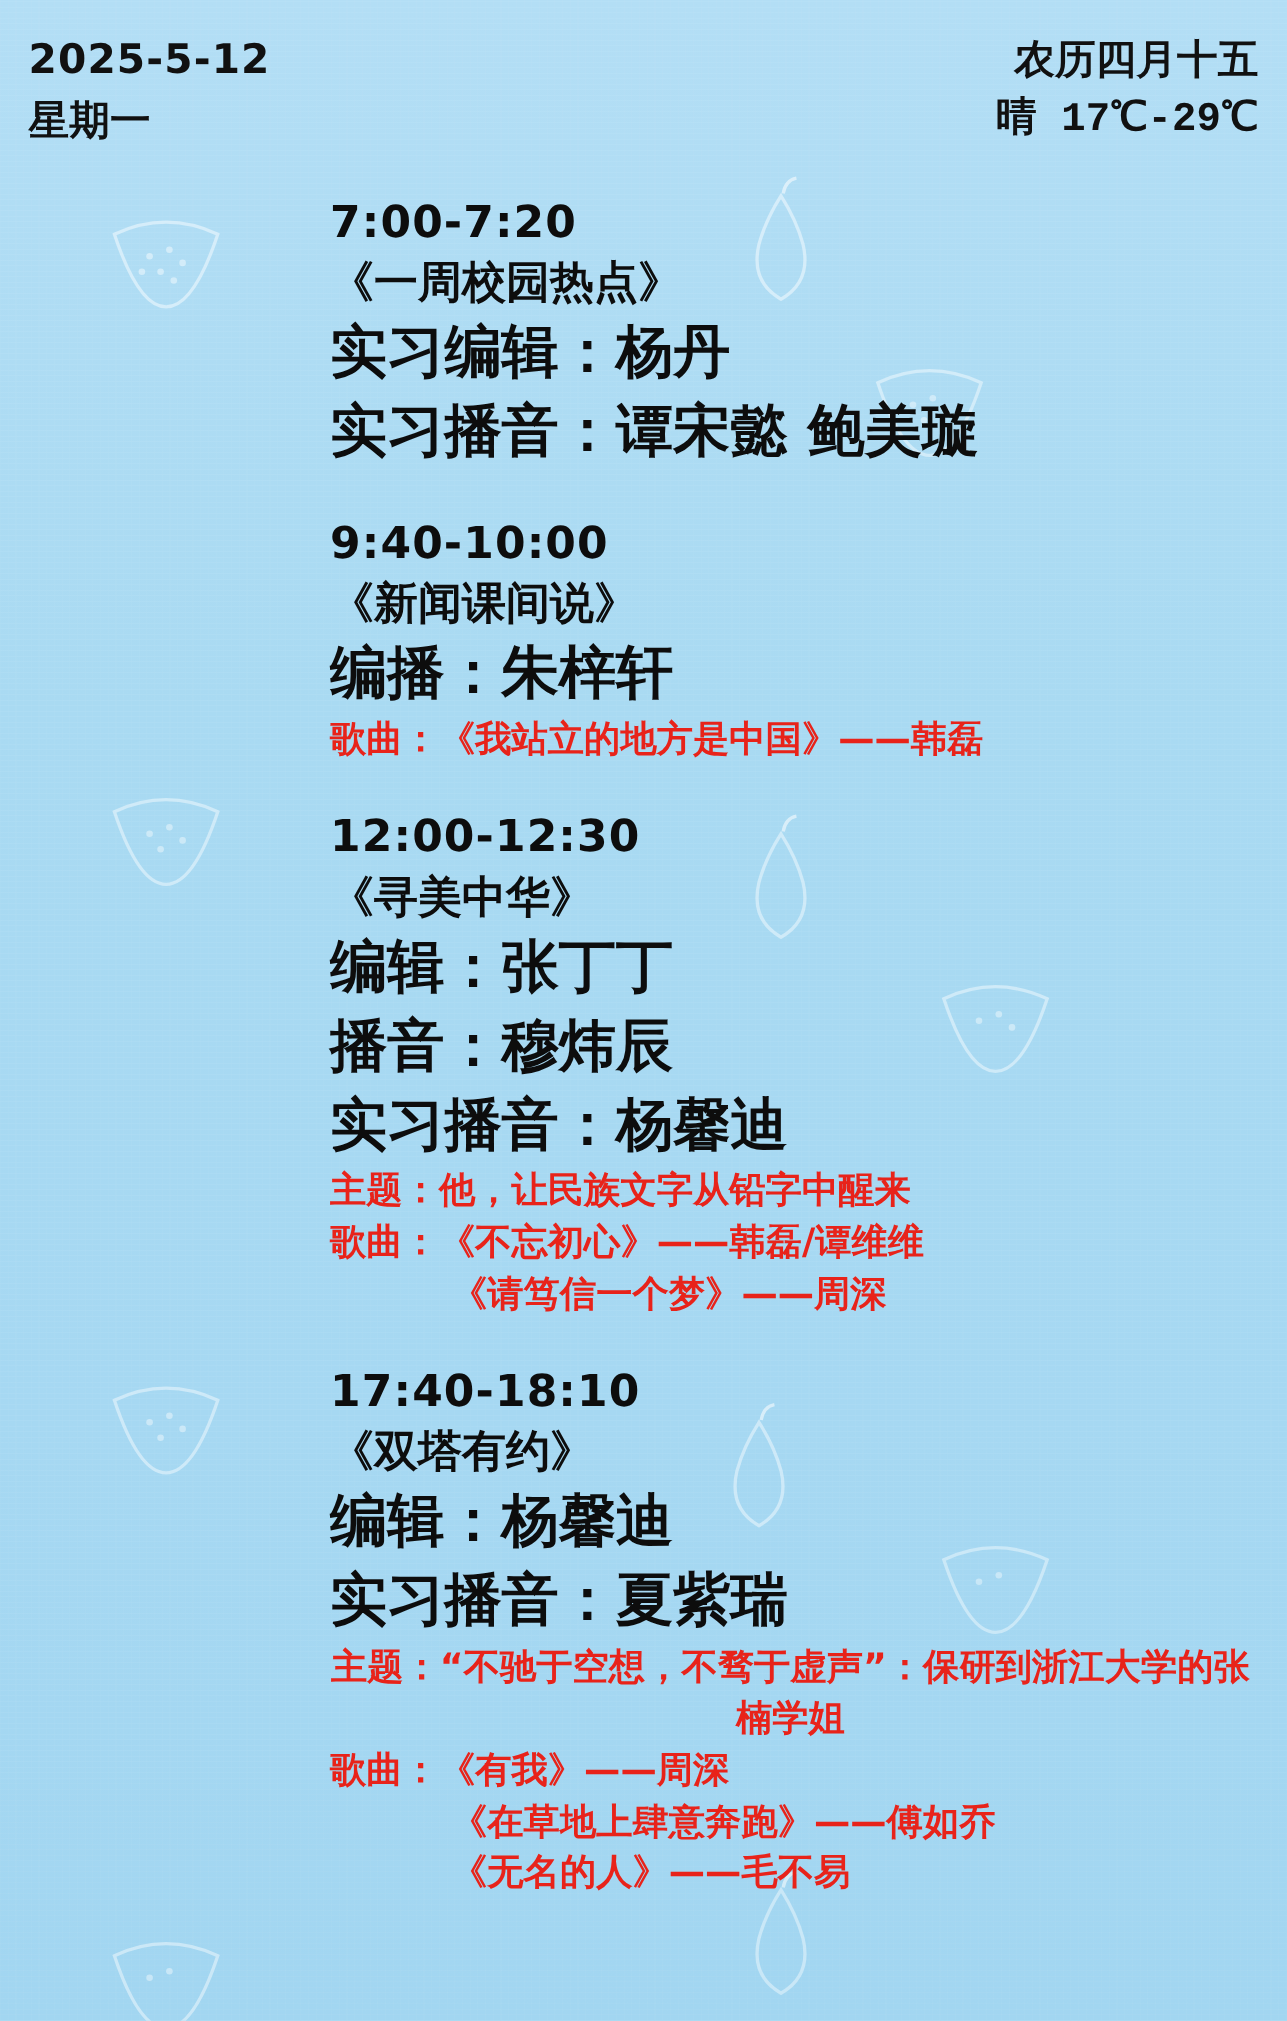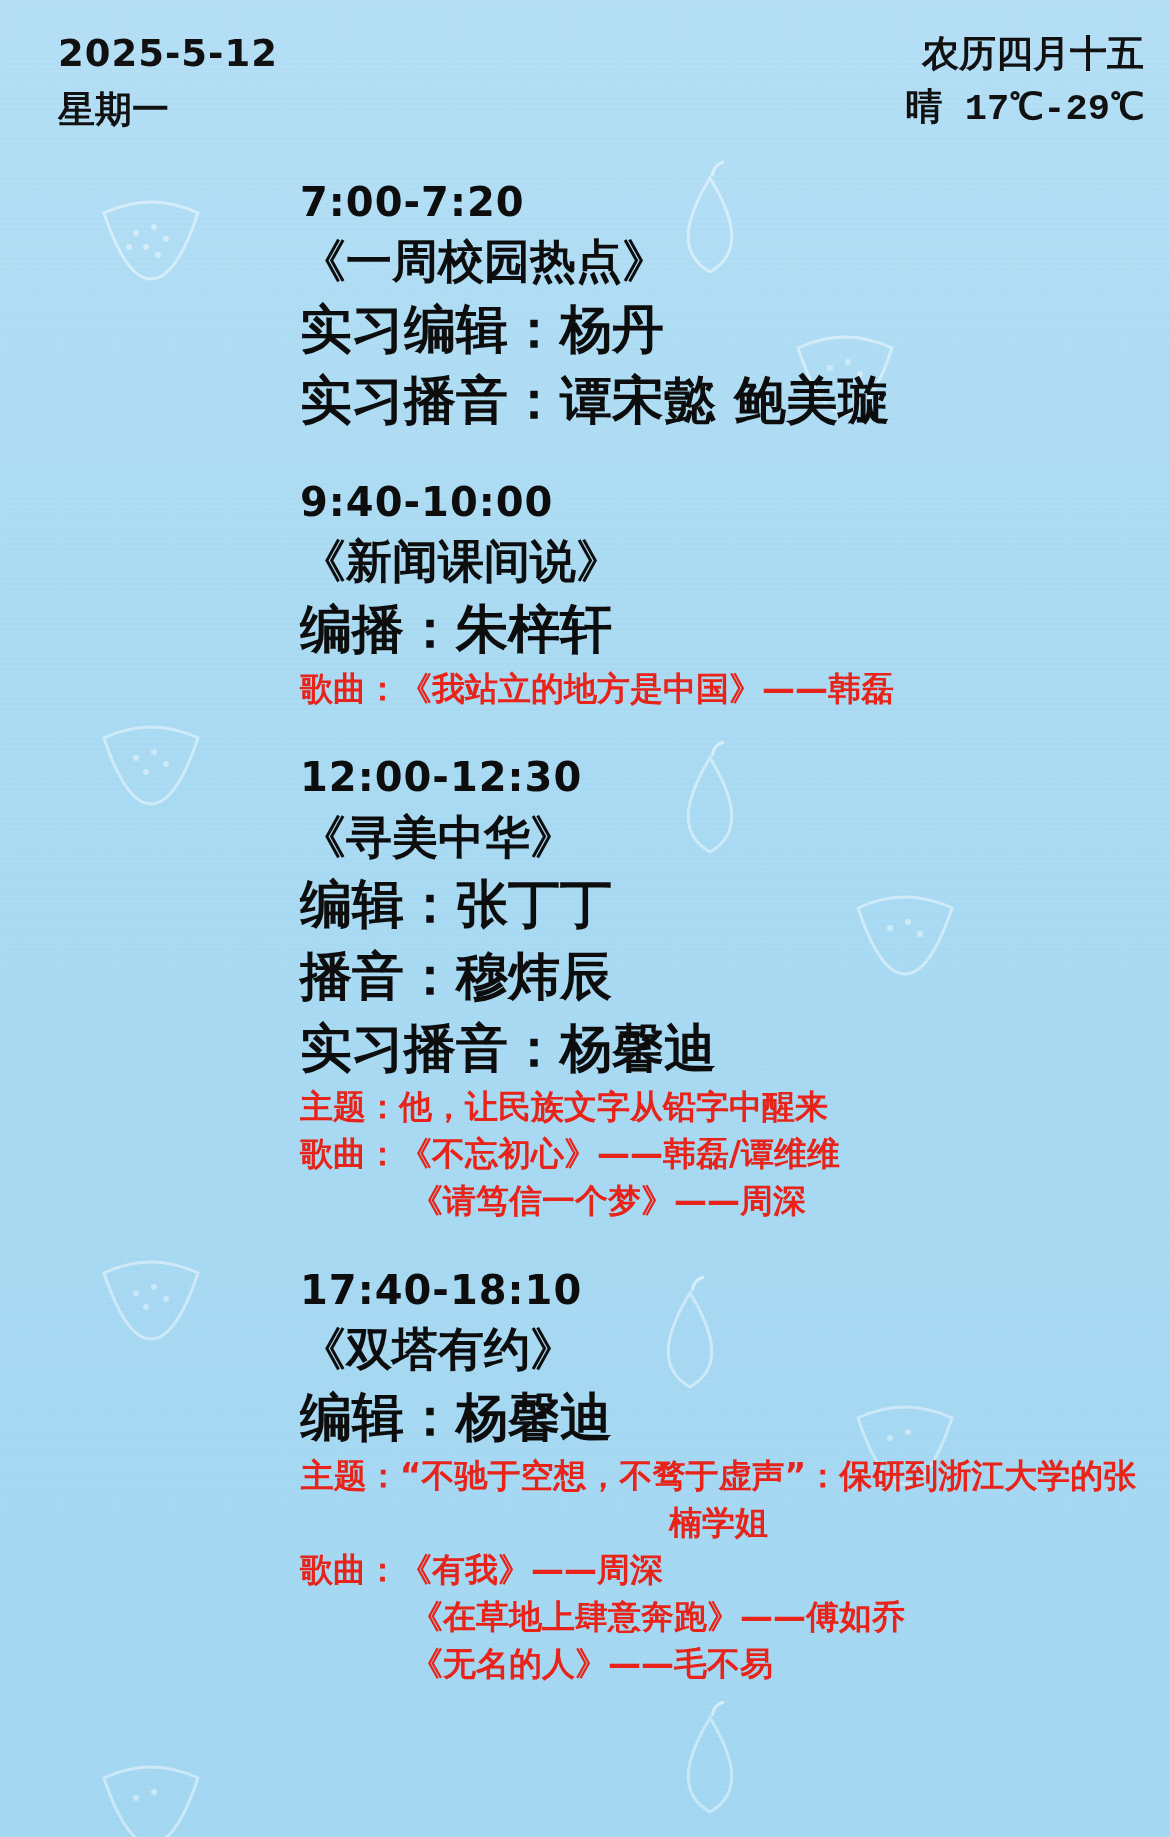--- a/index.html
+++ b/index.html
@@ -50,21 +50,20 @@
   .header {
     position: relative;
     padding: 26px 26px 0 26px;
     display: flex;
     justify-content: space-between;
     align-items: flex-start;
     color: #111;
   }
   .header-left, .header-right {
     line-height: 1.5;
-    margin-left: 32px;
   }
   .header-left {
     text-align: left;
   }
   .header-right {
     text-align: right;
   }
   .h-date {
     font-size: 37px;
     font-weight: 700;
@@ -101,21 +100,21 @@
     line-height: 1.38;
     font-family: "DejaVu Sans", sans-serif;
     font-weight: 600;
     white-space: pre;
   }
   .line.time {
     font-size: 40px;
     letter-spacing: 1px;
   }
   .line.title {
-    font-size: 46px;
+    font-size: 40px;
   }
   .line.red {
     color: #e8231a;
     font-size: 33px;
     line-height: 1.42;
     font-weight: 600;
   }
   .line.red.indent {
     padding-left: 110px;
   }
@@ -241,20 +240,21 @@
       <div class="line">实习播音：杨馨迪</div>
       <div class="line red">主题：他，让民族文字从铅字中醒来</div>
       <div class="line red">歌曲：《不忘初心》——韩磊/谭维维</div>
       <div class="line red indent">《请笃信一个梦》——周深</div>
     </div>
 
     <div class="block">
       <div class="line time">17:40-18:10</div>
       <div class="line title">《双塔有约》</div>
       <div class="line">编辑：杨馨迪</div>
+      <div class="line">实习播音：夏紫瑞</div>
       <div class="line red wrap">主题：“不驰于空想，不骛于虚声”：保研到浙江大学的张楠学姐</div>
       <div class="line red">歌曲：《有我》——周深</div>
       <div class="line red indent">《在草地上肆意奔跑》——傅如乔</div>
       <div class="line red indent">《无名的人》——毛不易</div>
     </div>
 
   </div>
 </div>
 
 </body></html>

